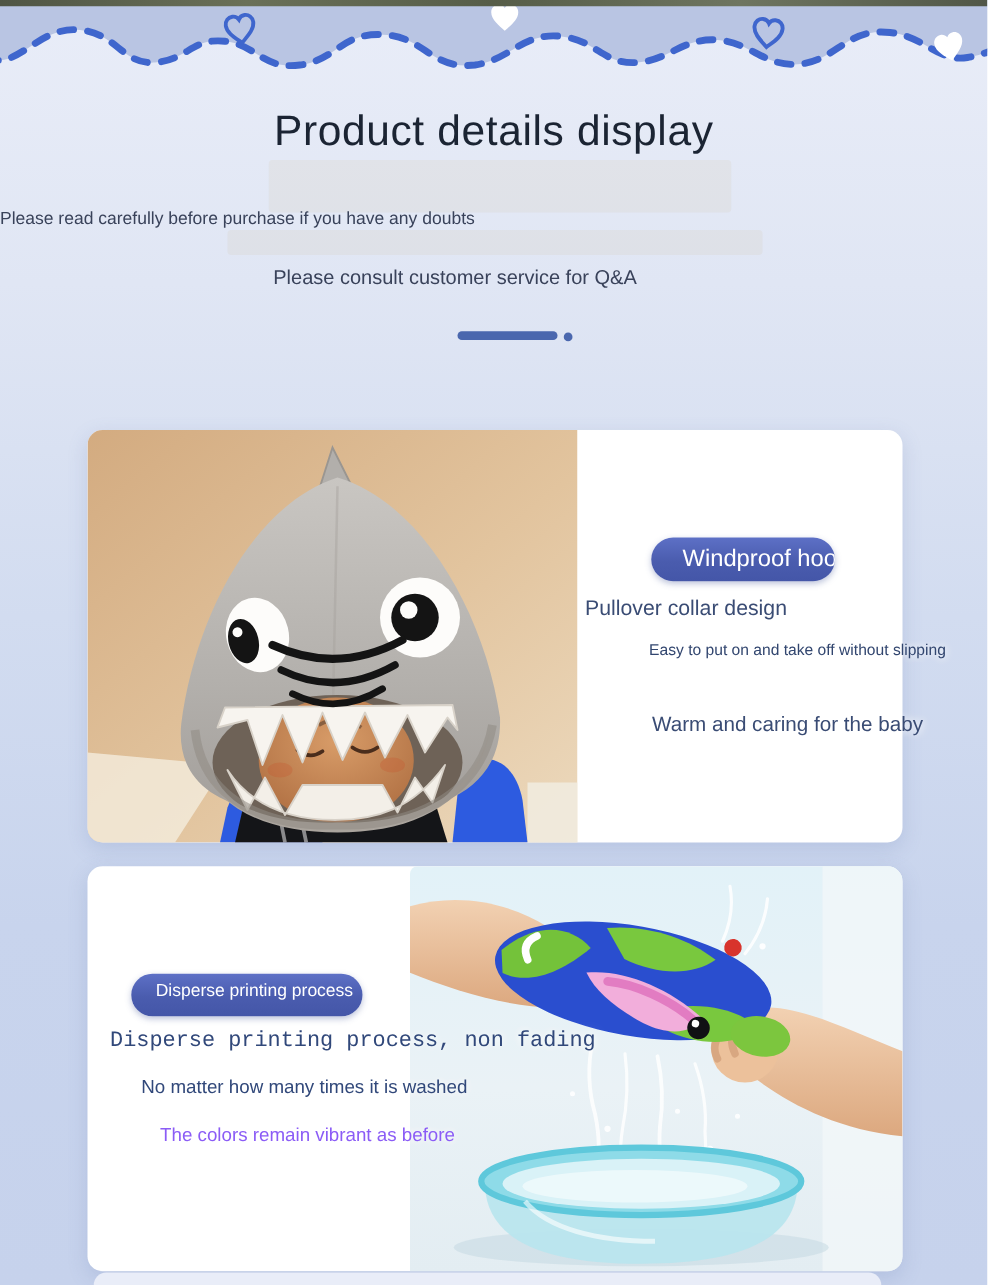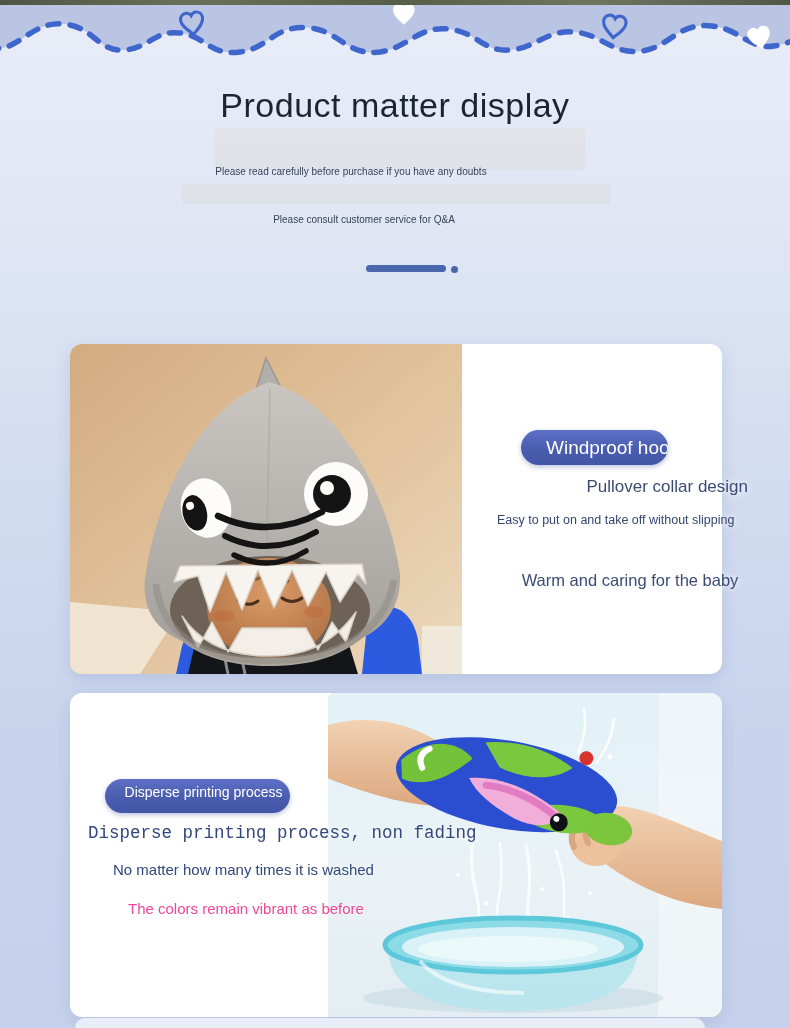--- a/index.html
+++ b/index.html
@@ -9,46 +9,46 @@
   .abs{position:absolute;}
 
   
   .top-sliver{left:0;top:0;width:790px;height:5px;
     background:linear-gradient(90deg,#4f5544,#6a7058 25%,#565d48 50%,#6e7560 75%,#515747);}
 
   
   .ghost{background:rgba(216,206,186,.22);border-radius:3px;}
   .page-title{left:0;top:86px;width:790px;text-align:center;font-size:34px;letter-spacing:.5px;
               color:#1b2433;font-weight:400;}
-  .subtitle-1{left:0;top:166px;width:702px;text-align:center;font-size:10px;color:#39425a;}
-  .subtitle-2{left:0;top:214px;width:728px;text-align:center;font-size:10px;color:#39425a;}
+  .subtitle-1{left:0;top:166px;width:702px;font-size:14px;color:#39425a;}
+  .subtitle-2{left:0;top:214px;width:728px;text-align:center;font-size:16px;color:#39425a;}
   .divider-bar{left:366px;top:265px;width:80px;height:7px;border-radius:4px;background:#4a67ae;}
   .divider-dot{left:451px;top:266px;width:7px;height:7px;border-radius:50%;background:#4a67ae;}
 
   
   .card{background:#ffffff;border-radius:12px;box-shadow:0 5px 16px rgba(90,110,165,.18);}
   #card1{left:70px;top:344px;width:652px;height:330px;}
   #card2{left:70px;top:693px;width:652px;height:324px;}
   .photo{position:absolute;display:block;}
 
   .pill{position:absolute;color:#ffffff;white-space:nowrap;overflow:hidden;
         background:linear-gradient(180deg,#5d70c6 0%,#4a5cae 55%,#4456a8 100%);
         box-shadow:0 2px 5px rgba(60,80,150,.35);}
   .pill-1{left:451px;top:86px;width:147px;height:35px;border-radius:18px;
           font-size:19px;line-height:35px;padding-left:25px;box-sizing:border-box;}
   .pill-2{left:35px;top:86px;width:185px;height:34px;border-radius:17px;
           font-size:14px;line-height:26px;text-align:center;box-sizing:border-box;padding-left:12px;}
 
   .halo{text-shadow:0 0 6px rgba(255,255,255,.95),0 0 10px rgba(255,255,255,.7);}
-  .c1-line1{left:398px;top:133px;width:280px;text-align:right;font-size:17px;color:#3a4c74;}
-  .c1-line2{left:427px;top:169px;width:282px;text-align:left;font-size:12.5px;color:#32466f;white-space:nowrap;}
+  .c1-line1{left:398px;top:133px;width:280px;text-align:left;font-size:17px;color:#3a4c74;}
+  .c1-line2{left:427px;top:169px;width:282px;text-align:center;font-size:12.5px;color:#32466f;white-space:nowrap;}
   .c1-line3{left:420px;top:207px;width:280px;text-align:center;font-size:16.5px;color:#3a4c74;white-space:nowrap;margin-top:20px;}
   .c2-line1{left:18px;top:130px;width:316px;text-align:center;font-size:17.5px;color:#31487a;white-space:nowrap;z-index:3;font-family:Liberation Mono, monospace;}
   .c2-line2{left:43px;top:168px;width:300px;text-align:left;font-size:15px;color:#31487a;white-space:nowrap;z-index:3;}
-  .c2-line3{left:26px;top:207px;width:300px;text-align:center;font-size:15px;color:#ec4899;white-space:nowrap;z-index:3;}
+  .c2-line3{left:26px;top:207px;width:300px;text-align:center;font-size:15px;color:#8b5cf6;white-space:nowrap;z-index:3;}
 
   .bottom-strip{left:75px;top:1018px;width:630px;height:12px;background:#e9edf8;
                 border-radius:10px 10px 0 0;}
 </style>
 </head>
 <body>
 
 <div class="stage">
 
   <svg class="abs" style="left:0;top:0;" width="790" height="64" viewBox="0 0 790 64">
@@ -59,21 +59,21 @@
     <path d="M-12,46 C14,58 30,20 64,24 C94,27 98,52 124,50 C150,48 154,30 180,33 C206,36 210,56 240,52 C270,48 274,24 310,28 C340,31 346,56 380,52 C408,48 418,26 448,29 C478,32 482,52 510,50 C536,48 546,30 574,32 C602,34 612,55 642,51 C670,47 678,22 712,26 C740,29 750,50 774,46 C786,44 794,40 800,38" fill="none" stroke="#3f66cd" stroke-width="5.5" stroke-linecap="round" stroke-dasharray="11 11"></path>
     <use href="#heartShape" transform="translate(178,10) scale(1.18) rotate(-8 12 11)" fill="none" stroke="#3f66cd" stroke-width="2.6"></use>
     <use href="#heartShape" transform="translate(390,1) scale(1.15)" fill="#ffffff"></use>
     <use href="#heartShape" transform="translate(600,13) scale(1.2) rotate(6 12 11)" fill="none" stroke="#3f66cd" stroke-width="2.6"></use>
     <use href="#heartShape" transform="translate(745,24) scale(1.2) rotate(-12 12 11)" fill="#ffffff"></use>
   </svg>
   <div class="abs top-sliver"></div>
 
   <div class="abs ghost" style="left:215px;top:128px;width:370px;height:42px;"></div>
   <div class="abs ghost" style="left:182px;top:184px;width:428px;height:20px;"></div>
-  <div class="abs page-title">Product matter display</div>
+  <div class="abs page-title">Product details display</div>
   <div class="abs subtitle-1">Please read carefully before purchase if you have any doubts</div>
   <div class="abs subtitle-2">Please consult customer service for Q&amp;A</div>
   <div class="abs divider-bar"></div>
   <div class="abs divider-dot"></div>
 
   <div id="card1" class="abs card">
     <svg class="photo" style="left:0;top:0;border-radius:12px 0 0 12px;" width="392" height="330" viewBox="0 0 392 330">
       <defs>
         <linearGradient id="wallG" x1="0" y1="0" x2="1" y2="1">
           <stop offset="0" stop-color="#d3ab80"></stop>

